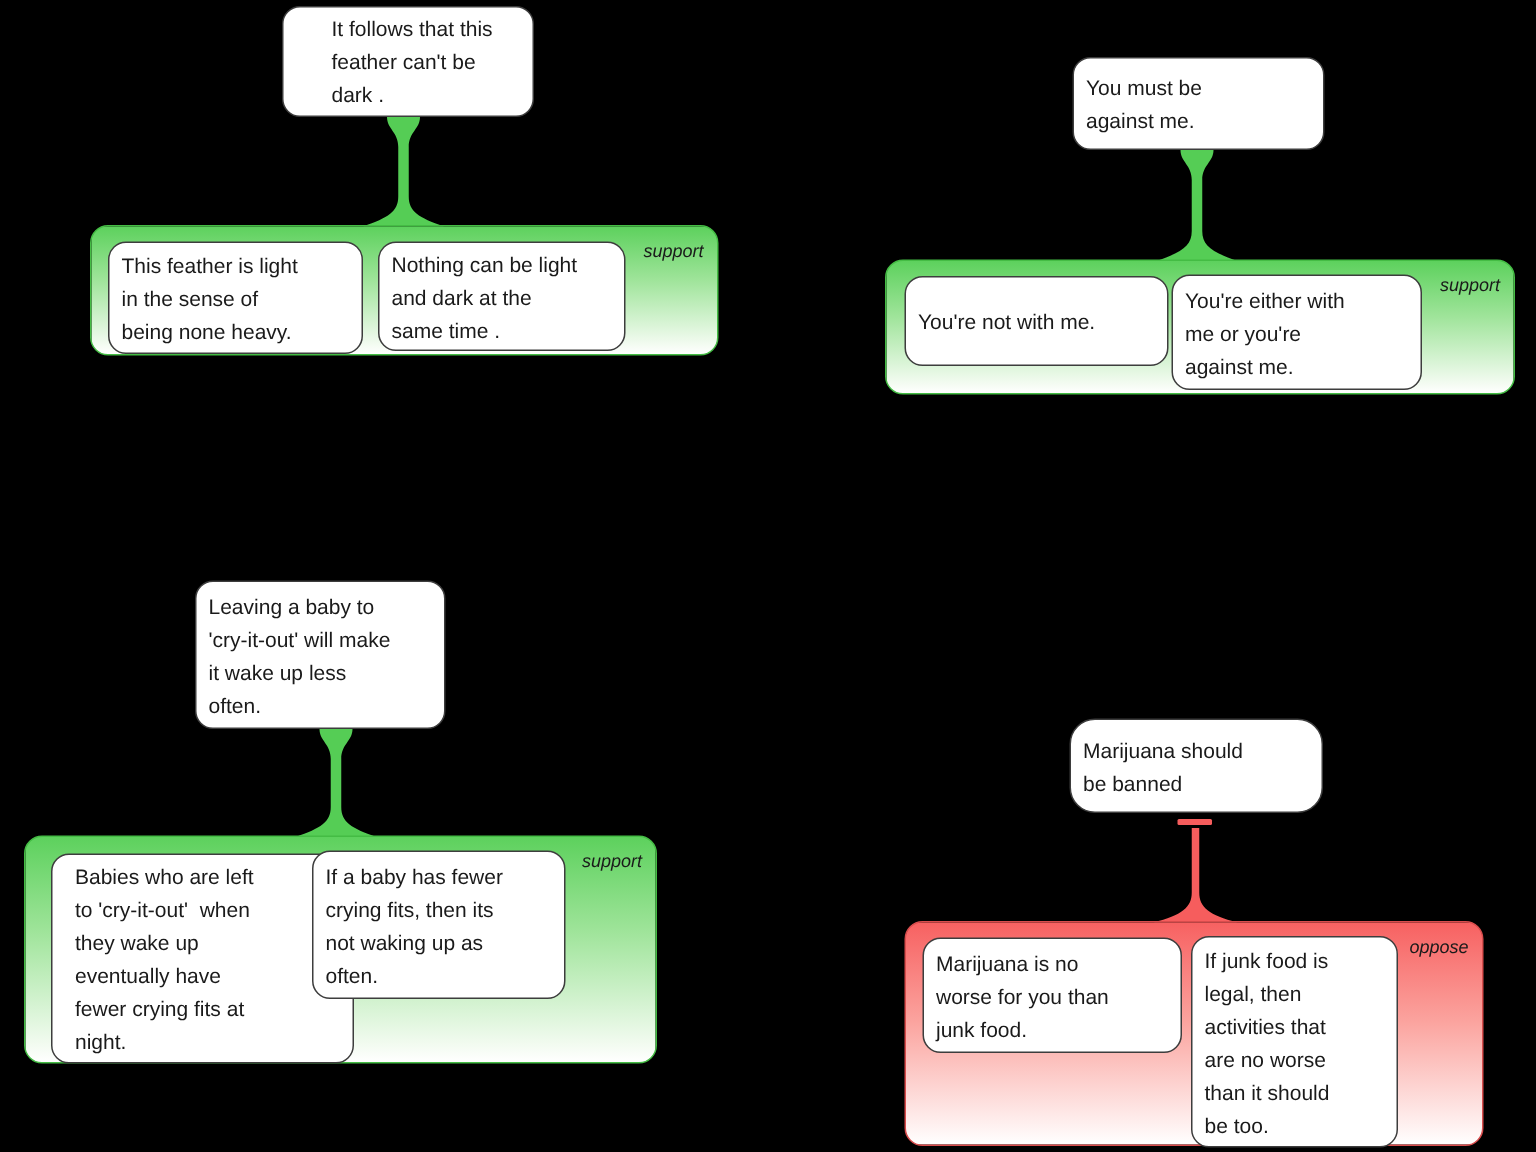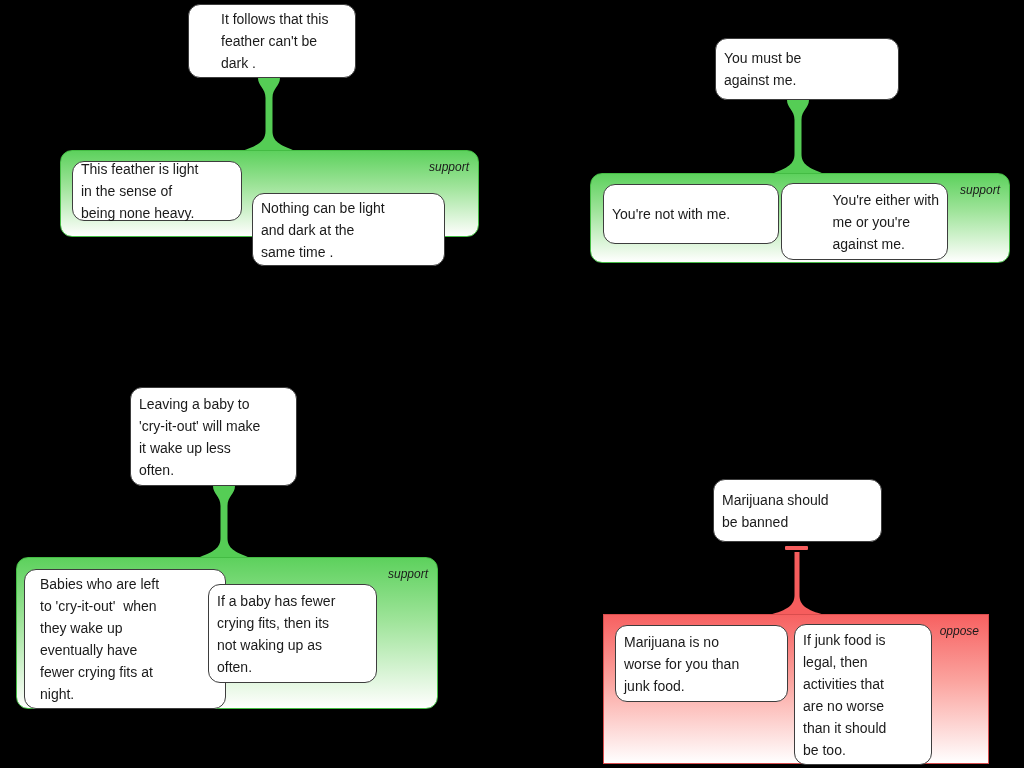--- a/index.html
+++ b/index.html
@@ -7,47 +7,47 @@
           font-family:"Liberation Sans","DejaVu Sans",sans-serif;}
   .node{position:absolute;box-sizing:border-box;background:#fff;border:1.5px solid #3d3d3d;
         border-radius:12px;display:flex;align-items:center;color:#1a1a1a;
         font-size:14px;line-height:22px;padding:0 8px;}
   .node span{white-space:pre;display:block;}
   .connector{position:absolute;}
   .group{position:absolute;box-sizing:border-box;}
   .group.support{background:linear-gradient(180deg,#5dd15d 0%,#9fe49a 42%,#f2fbf0 92%,#ffffff 100%);
                  border:1.5px solid #44bc44;border-radius:12px;}
   .group.oppose{background:linear-gradient(180deg,#f76161 0%,#fba49f 45%,#ffffff 100%);
-                border:1.5px solid #d94d4d;border-radius:0;}
+                border:1.5px solid #d94d4d;border-radius:12px;}
   .group-label{position:absolute;top:9px;right:9px;font-size:12px;color:#1a1a1a;font-style:italic;}
   .oppose-bar{position:absolute;background:#f65d5d;border-radius:1px;}
 
   
   .t1-conclusion{left:188px;top:4px;width:168px;height:74px;padding-left:32px;}
   .t1-connector{left:229px;top:78px;}
   .t1-group{left:60px;top:150px;width:419px;height:87px;}
-  .t1-p1{left:11px;top:10px;width:170px;height:60px;}
-  .t1-p2{left:191px;top:10px;width:193px;height:73px;margin-top:32px;}
+  .t1-p1{left:11px;top:10px;width:170px;height:75px;}
+  .t1-p2{left:191px;top:10px;width:165px;height:73px;}
 
   
-  .t2-conclusion{left:715px;top:38px;width:184px;height:62px;}
+  .t2-conclusion{left:715px;top:38px;width:168px;height:62px;}
   .t2-connector{left:758px;top:100px;}
   .t2-group{left:590px;top:173px;width:420px;height:90px;}
   .t2-p1{left:12px;top:10px;width:176px;height:60px;}
-  .t2-p2{left:190px;top:9px;width:167px;height:77px;justify-content:flex-end;}
+  .t2-p2{left:190px;top:9px;width:167px;height:77px;}
 
   
   .t3-conclusion{left:130px;top:387px;width:167px;height:99px;}
   .t3-connector{left:184px;top:486px;}
   .t3-group{left:16px;top:557px;width:422px;height:152px;}
-  .t3-p1{left:7px;top:11px;width:202px;height:140px;padding-left:15px;}
-  .t3-p2{left:191px;top:26px;width:169px;height:99px;}
+  .t3-p1{left:17px;top:11px;width:202px;height:140px;padding-left:15px;}
+  .t3-p2{left:191px;top:9px;width:169px;height:99px;}
 
   
-  .t4-conclusion{left:713px;top:479px;width:169px;height:63px;}
+  .t4-conclusion{left:713px;top:479px;width:169px;height:63px;border-radius:17px;}
   .t4-bar{left:785px;top:546px;width:23px;height:4px;}
   .t4-connector{left:757px;top:552px;}
   .t4-group{left:603px;top:614px;width:386px;height:150px;}
   .t4-p1{left:11px;top:10px;width:173px;height:77px;}
   .t4-p2{left:190px;top:9px;width:138px;height:141px;}
 </style>
 </head>
 <body>
 
 <div id="canvas">

